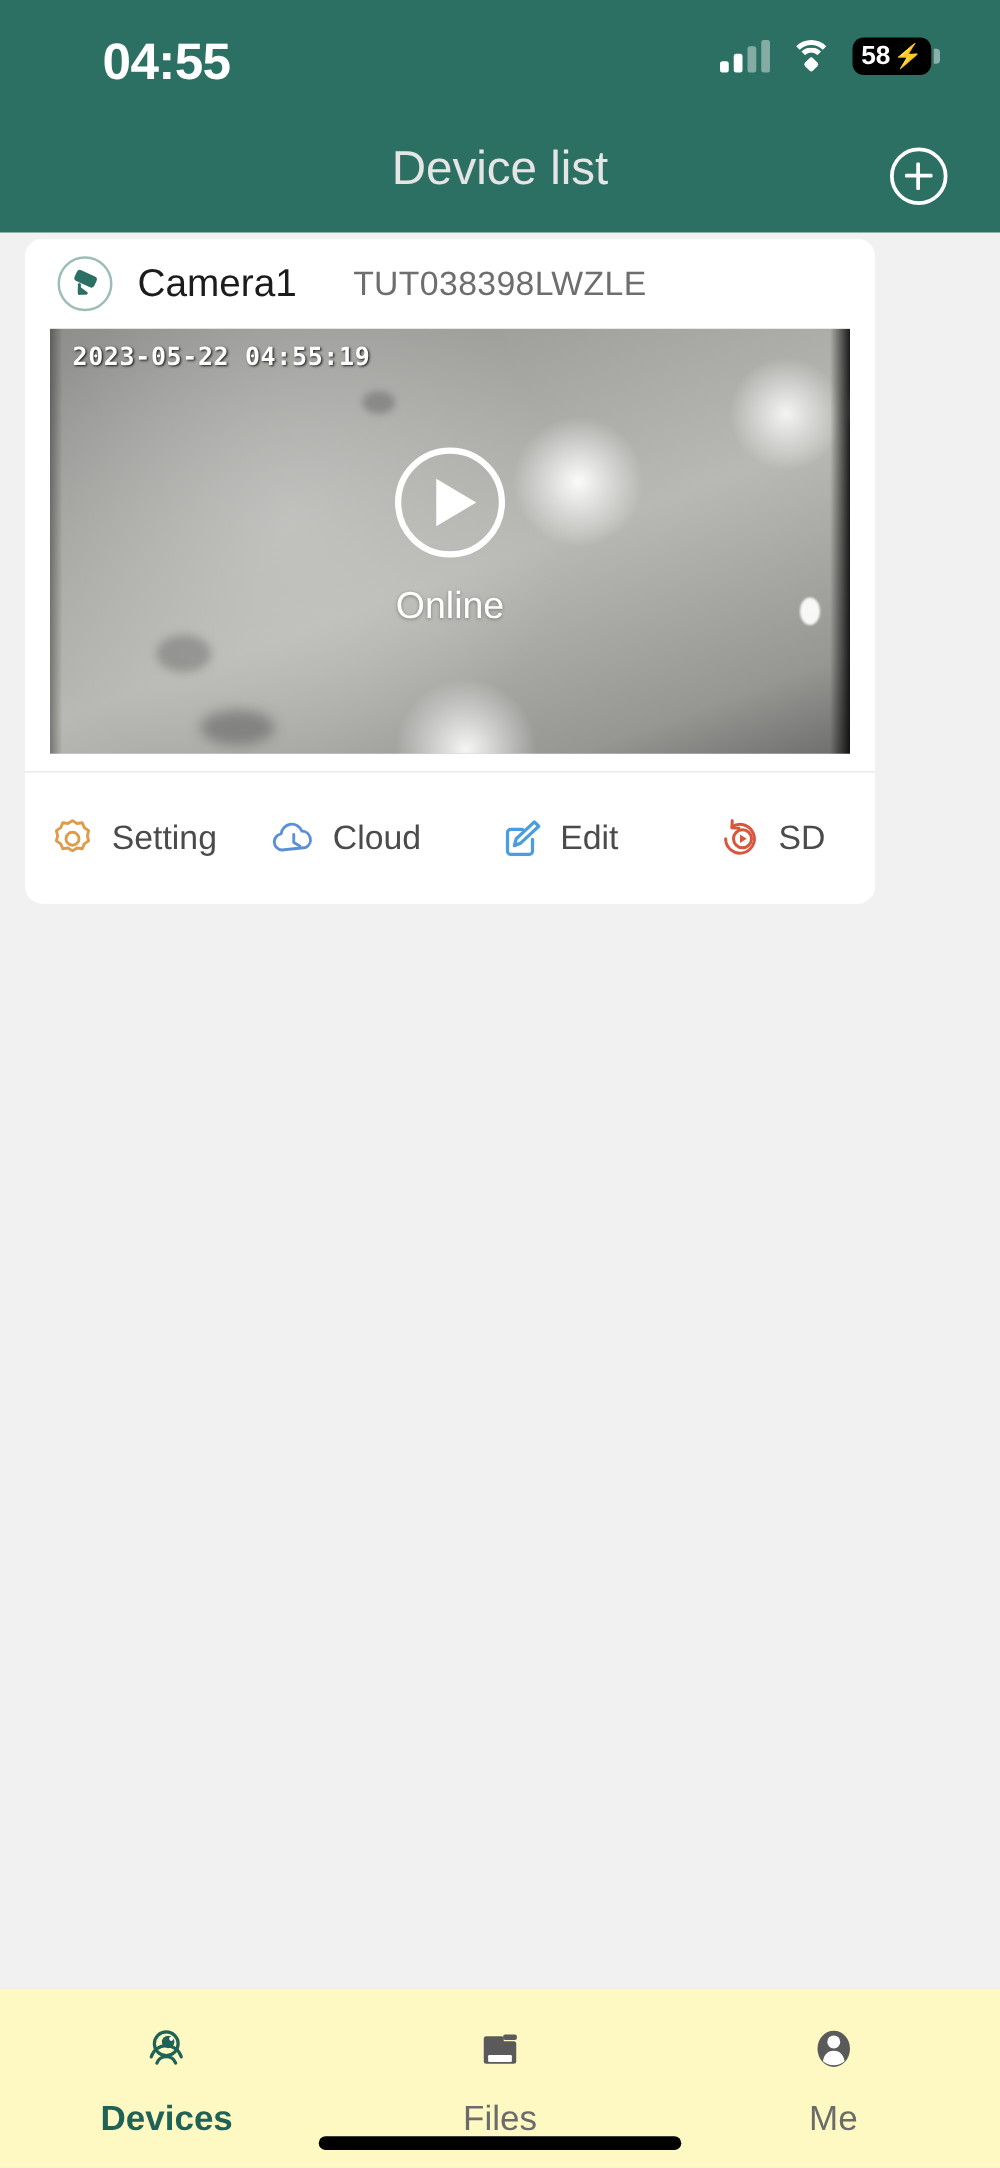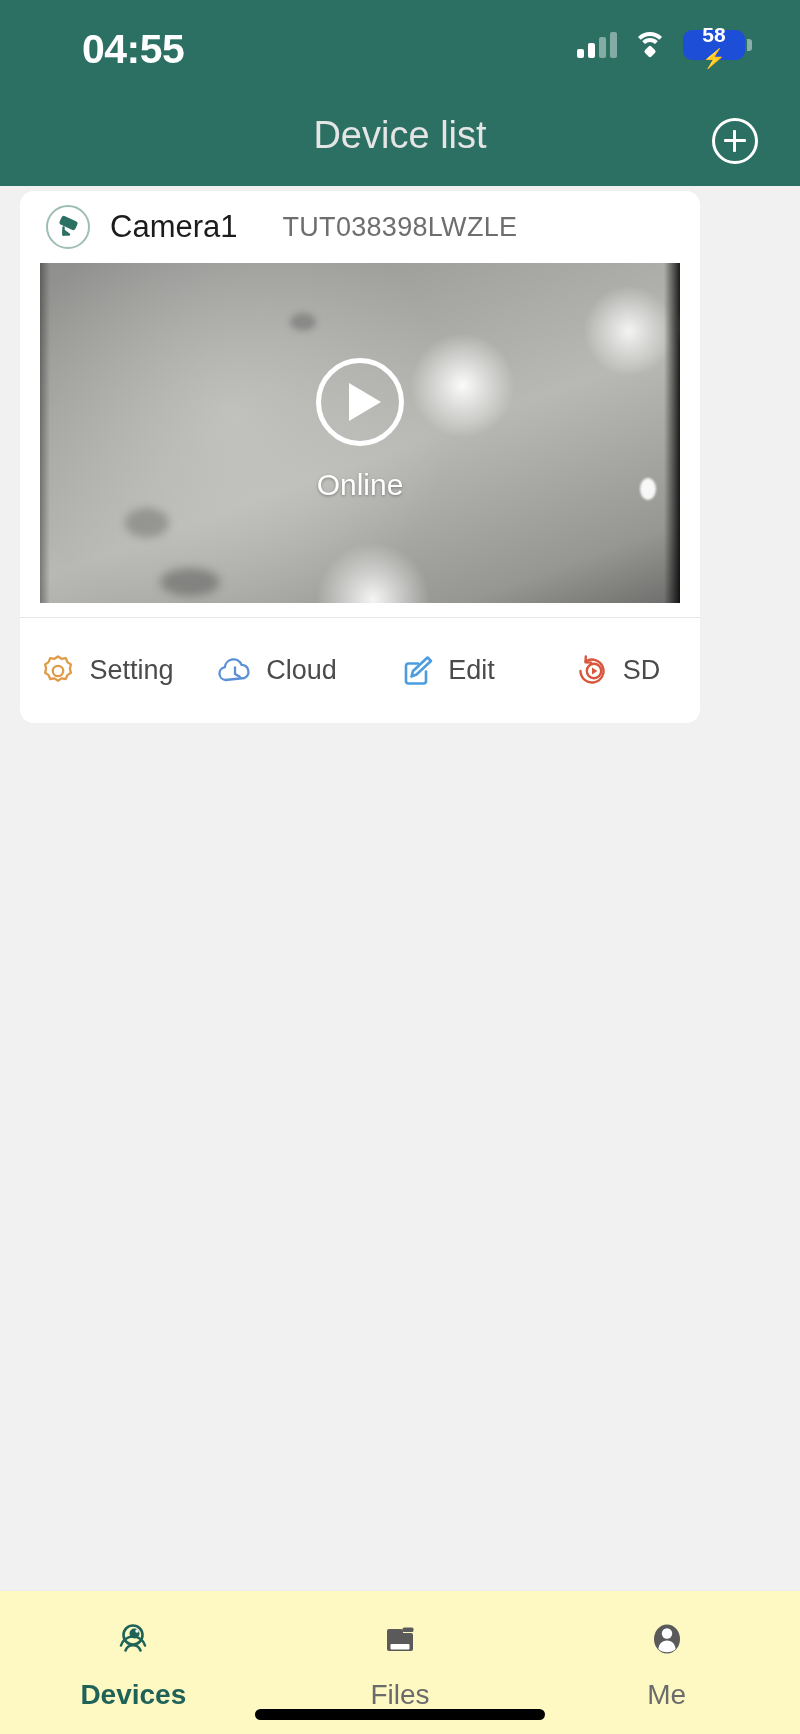--- a/index.html
+++ b/index.html
@@ -43,24 +43,23 @@
   }
   .wifi b:nth-child(1){ width: 34px; height: 34px; top: 0; }
   .wifi b:nth-child(2){ width: 22px; height: 22px; top: 6px; }
   .wifi b:nth-child(3){
     width: 9px; height: 9px; top: 15px; border: none;
     background: #ffffff; border-radius: 2px;
     transform: translateX(-50%) rotate(45deg);
   }
   .battery { position: relative; display: flex; align-items: center; }
   .battery-body {
-    height: 30px; min-width: 62px; background: #1d4ed8; border-radius: 9px;
+    height: 30px; min-width: 62px; background: #000000; border-radius: 9px;
     display: flex; align-items: center; justify-content: center; gap: 2px;
     padding: 0 7px;
-    flex-direction: column;
   }
   .battery-pct { font-size: 21px; font-weight: bold; color: #ffffff; }
   .bolt { font-size: 19px; color: #ffffff; line-height: 1; }
   .battery-cap {
     width: 5px; height: 12px; background: rgba(255,255,255,0.45);
     border-radius: 0 3px 3px 0; margin-left: 2px;
   }
 
   .navbar { position: absolute; top: 92px; left: 0; width: 800px; height: 94px; }
   .nav-title {
@@ -224,20 +223,21 @@
       <div class="cam-uid">TUT038398LWZLE</div>
     </div>
 
     <div class="preview">
       <div class="blob b1"></div>
       <div class="blob b2"></div>
       <div class="blob b3"></div>
       <div class="blob b4"></div>
       <div class="blob b5"></div>
 
+      <div class="ts">2023-05-22 04:55:19</div>
 
       <div class="center-stack">
         <div class="play-btn"></div>
         <div class="status-online">Online</div>
       </div>
     </div>
 
     <div class="actions">
 
       <div class="action">

